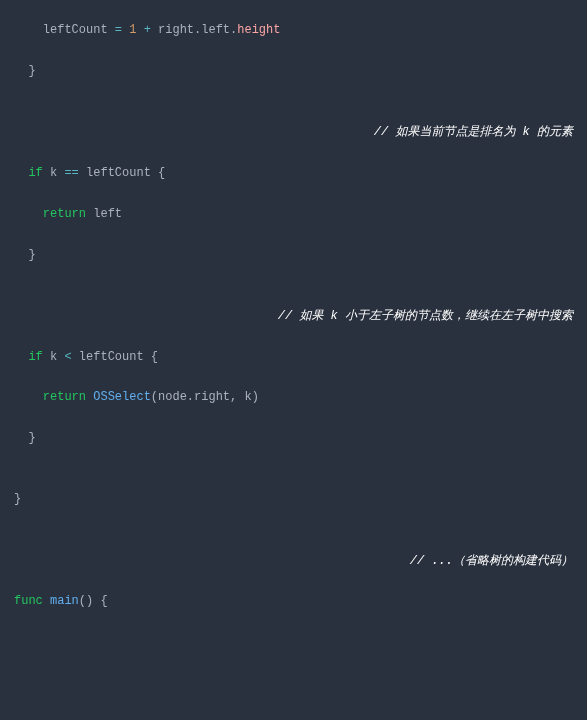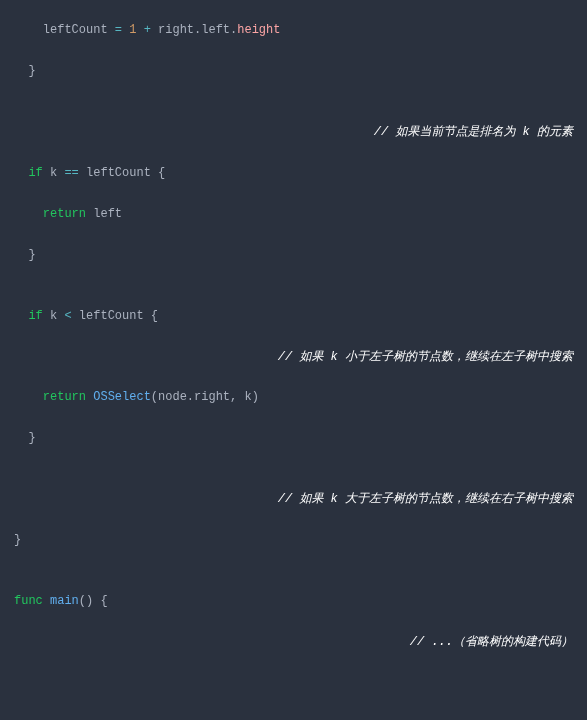--- a/index.html
+++ b/index.html
@@ -33,30 +33,29 @@
 <div class="code-wrap">
 <div class="code-block">
 <span class="line"><span>    leftCount </span><span class="op">=</span><span> </span><span class="num">1</span><span> </span><span class="op">+</span><span> right.left.</span><span class="prop">height</span></span>
 <span class="line">  }</span>
 <span class="line"></span>
 <span class="line comment">  // 如果当前节点是排名为 k 的元素</span>
 <span class="line"><span>  </span><span class="kw">if</span><span> k </span><span class="op">==</span><span> leftCount {</span></span>
 <span class="line"><span>    </span><span class="kw">return</span><span> left</span></span>
 <span class="line">  }</span>
 <span class="line"></span>
+<span class="line comment">  // 如果 k 小于左子树的节点数，继续在左子树中搜索</span>
 <span class="line"><span>  </span><span class="kw">if</span><span> k </span><span class="op">&lt;</span><span> leftCount {</span></span>
-<span class="line comment">  // 如果 k 小于左子树的节点数，继续在左子树中搜索</span>
 <span class="line"><span>    </span><span class="kw">return</span><span> </span><span class="func">OSSelect</span><span>(node.right, k)</span></span>
 <span class="line">  }</span>
 <span class="line"></span>
-<span class="line comment">  // 如果 k 大于左子树的节点数，继续在右子树中搜索</span>
 <span class="line">}</span>
 <span class="line"></span>
+<span class="line comment">  // ...（省略树的构建代码）</span>
 <span class="line"><span class="kw">func</span><span> </span><span class="func">main</span><span>() {</span></span>
-<span class="line comment">  // ...（省略树的构建代码）</span>
 <span class="line"></span>
 
 
 
 <span class="line"></span>
 
 
 
 
 

